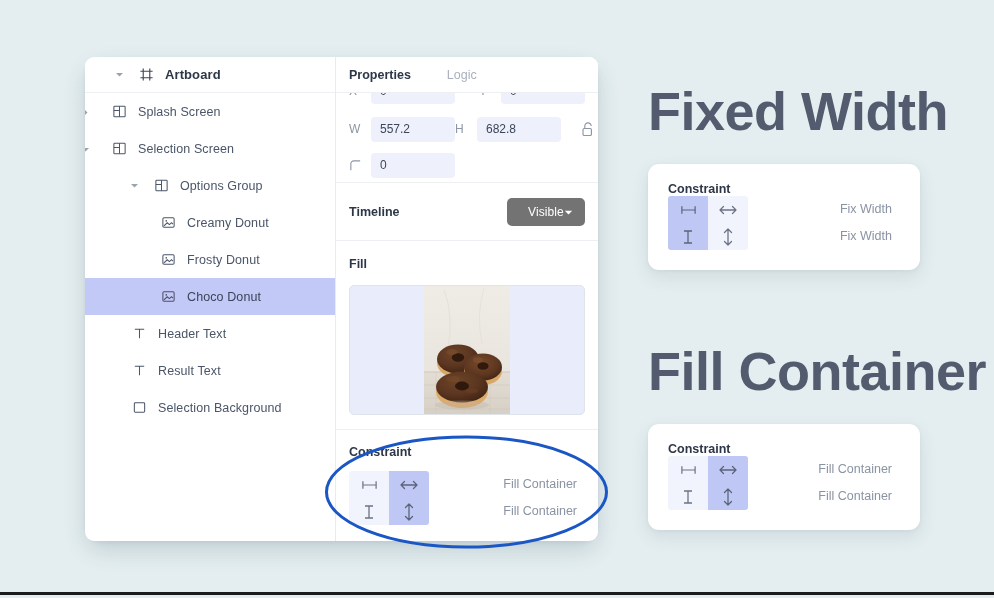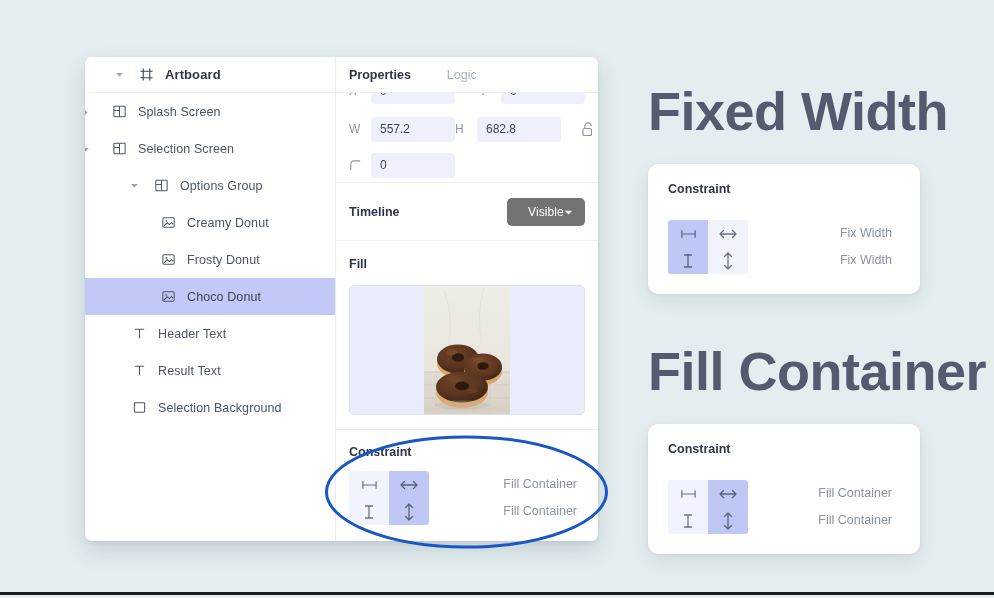--- a/index.html
+++ b/index.html
@@ -26,21 +26,21 @@
   }
 
   
   .app-window {
     position: absolute;
     left: 85px;
     top: 57px;
     width: 513px;
     height: 484px;
     background: #ffffff;
-    border-radius: 7px;
+    border-radius: 18px;
     box-shadow: 0 10px 22px rgba(40,60,80,0.16), 0 2px 5px rgba(40,60,80,0.07);
     display: flex;
     overflow: visible;
   }
   .app-window::before {
     
     content: "";
   }
   .win-inner {
     display: flex;
@@ -326,21 +326,21 @@
     margin: 0;
     white-space: nowrap;
   }
   .callout-card {
     background: #fff;
     border-radius: 11px;
     box-shadow: 0 7px 18px rgba(40,60,80,0.10), 0 1px 4px rgba(40,60,80,0.06);
     padding: 18px 20px 20px 20px;
     box-sizing: border-box;
   }
-  .callout-card .constraint-grid { margin-top: 24px; align-items: flex-end; }
+  .callout-card .constraint-grid { margin-top: 0; align-items: flex-end; }
   .callout-card .cval { color: #8a93a3; }
   #fixed-width-callout { left: 648px; top: 80px; }
   #fixed-width-callout .callout-card { width: 272px; margin-top: 22px; }
   #fill-container-callout { left: 648px; top: 340px; }
   #fill-container-callout .callout-card { width: 272px; margin-top: 22px; }
   .callout-card .constraint-values { height: 54px; }
 </style>
 </head>
 <body>
 

